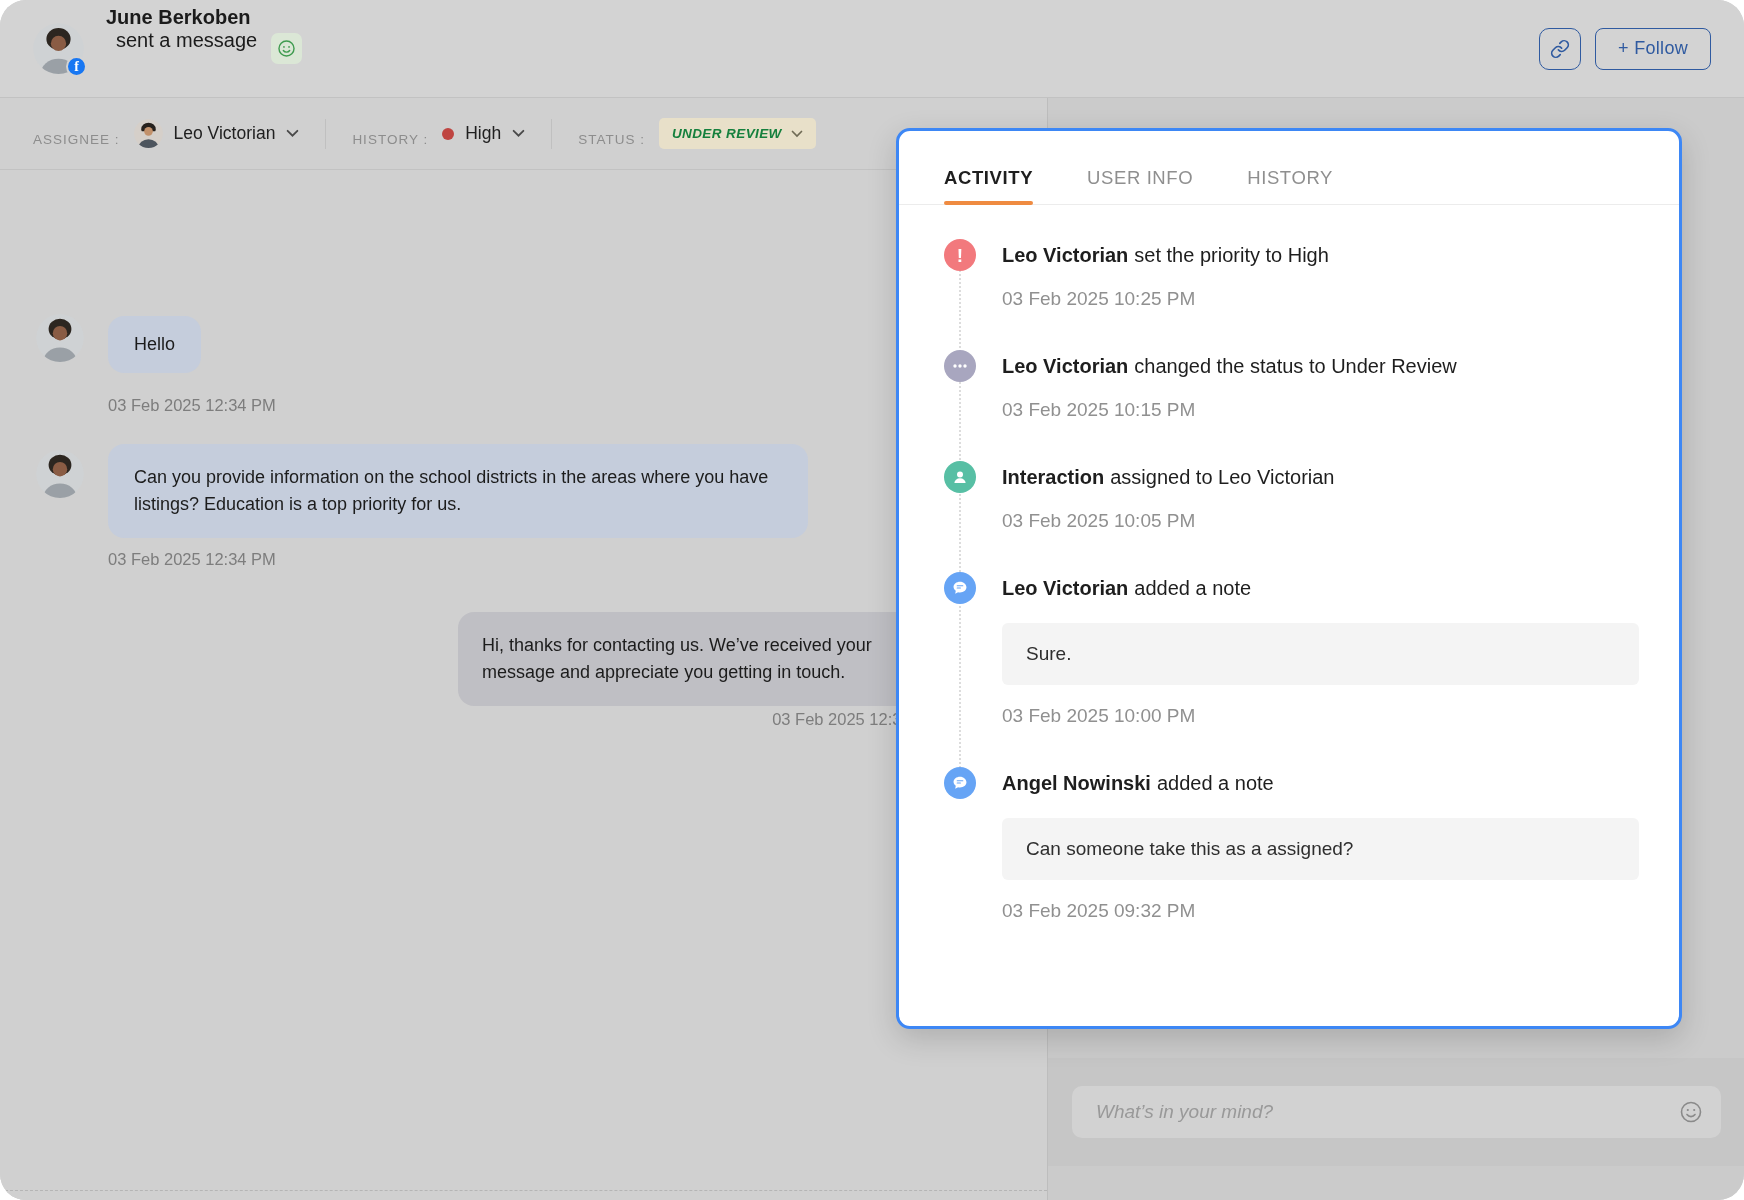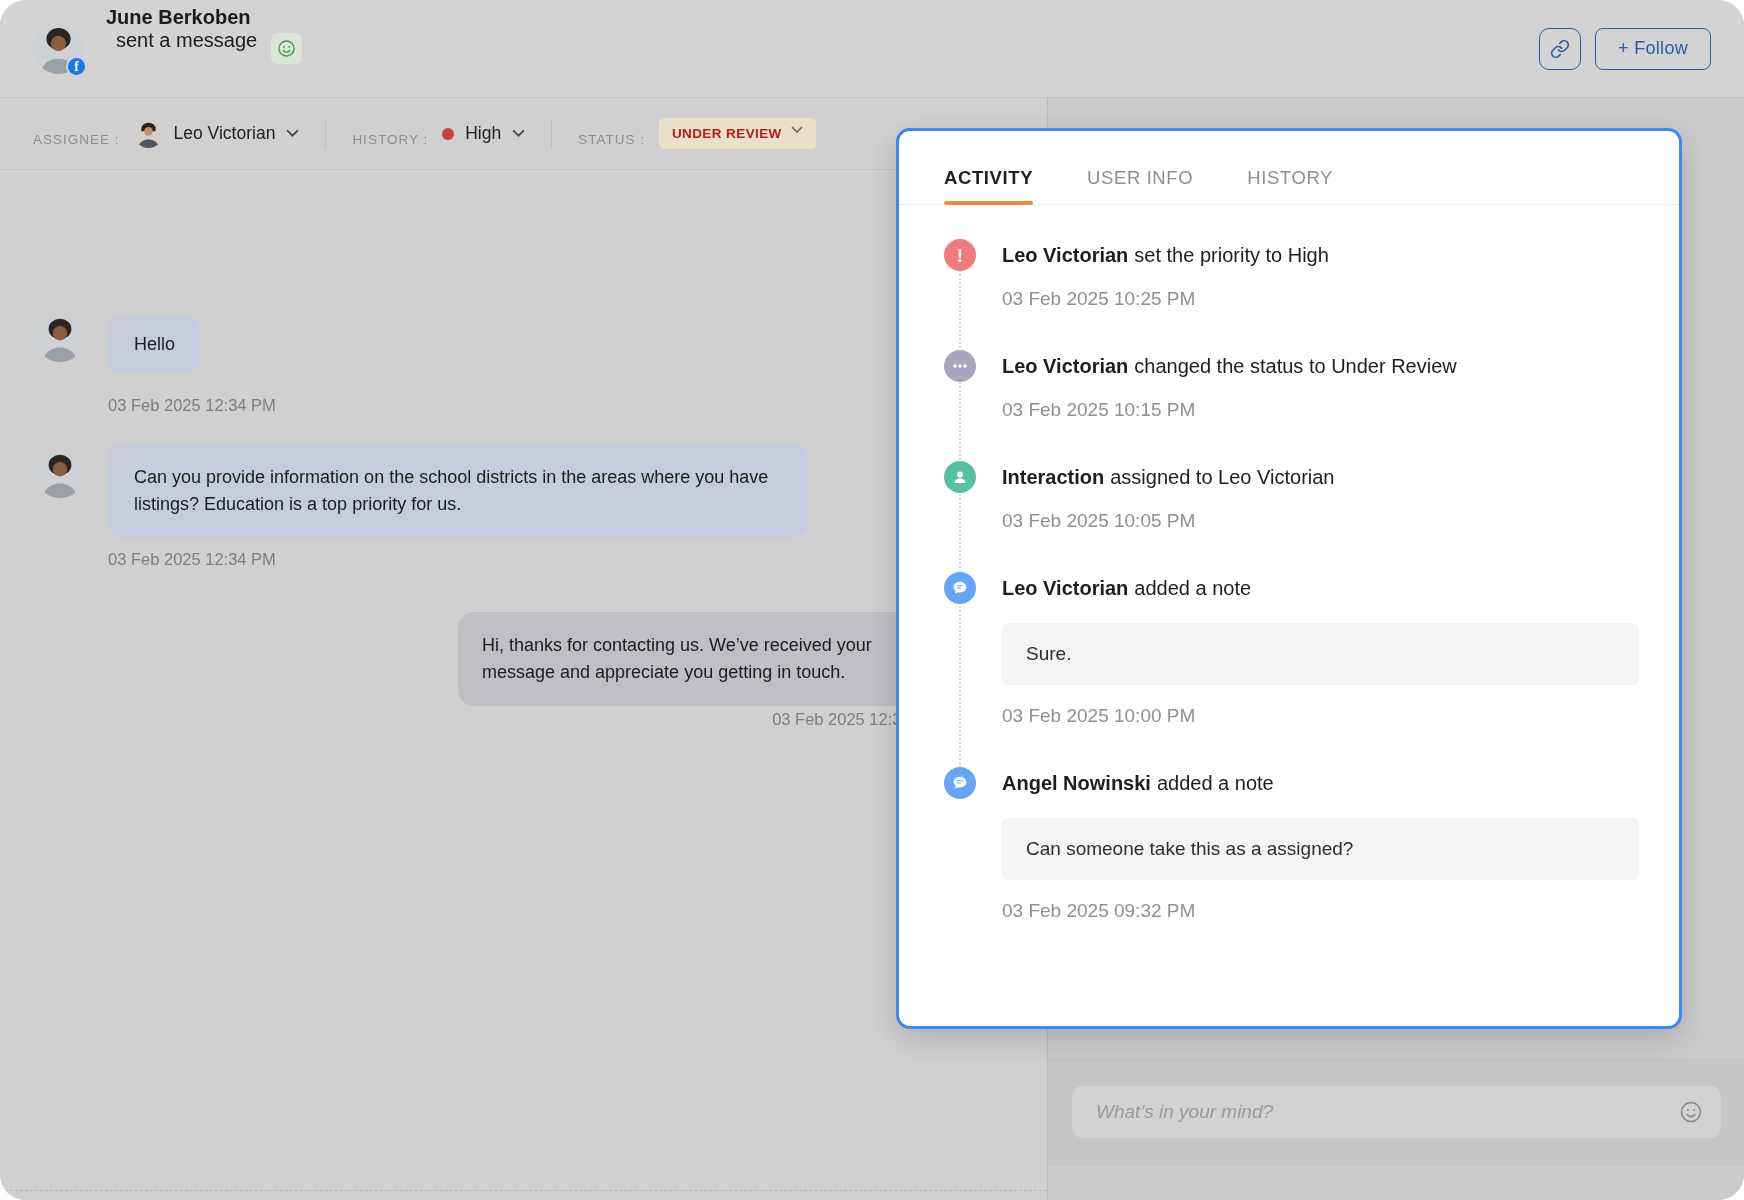--- a/index.html
+++ b/index.html
@@ -22,21 +22,21 @@
 
   
   .main-left{position:absolute;left:0;top:98px;width:1047px;height:1102px;background:#d0d0d0;}
   .toolbar{height:72px;border-bottom:1px solid #c2c2c2;display:flex;align-items:center;padding:0 33px;gap:14px;}
   .tb-label{font-size:13.5px;letter-spacing:1px;color:#8d8d8d;font-weight:500;white-space:nowrap;margin-top:12px;}
   .tb-value{font-size:17.5px;color:#202020;font-weight:500;white-space:nowrap;}
   .tb-group{display:flex;align-items:center;gap:11px;}
   .tb-div{width:1px;height:30px;background:#c0c0c0;margin:0 12px;}
   .mini-avatar{width:29px;height:29px;}
   .dot{width:12px;height:12px;border-radius:50%;background:#bf4541;}
-  .status-badge{display:flex;gap:9px;background:#e8e0c9;border-radius:5px;padding:8px 13px;font-size:13.5px;font-weight:700;letter-spacing:.4px;color:#b91c1c;cursor:pointer;}
+  .status-badge{display:flex;align-items:center;gap:9px;background:#e8e0c9;border-radius:5px;padding:8px 13px;font-size:13.5px;font-weight:700;letter-spacing:.4px;color:#15803d;cursor:pointer;font-style:italic;}
 
   
   .chat{position:absolute;left:0;top:170px;width:1047px;height:820px;}
   .msg-avatar{position:absolute;width:48px;height:48px;}
   .bubble{position:absolute;border-radius:16px;font-size:18px;line-height:1.5;color:#1c1c1c;}
   .bubble.in{background:#c5cddc;}
   .bubble.out{background:#bfbfc4;}
   .ts{position:absolute;font-size:16.5px;color:#7d7d7d;white-space:nowrap;}
 
   

